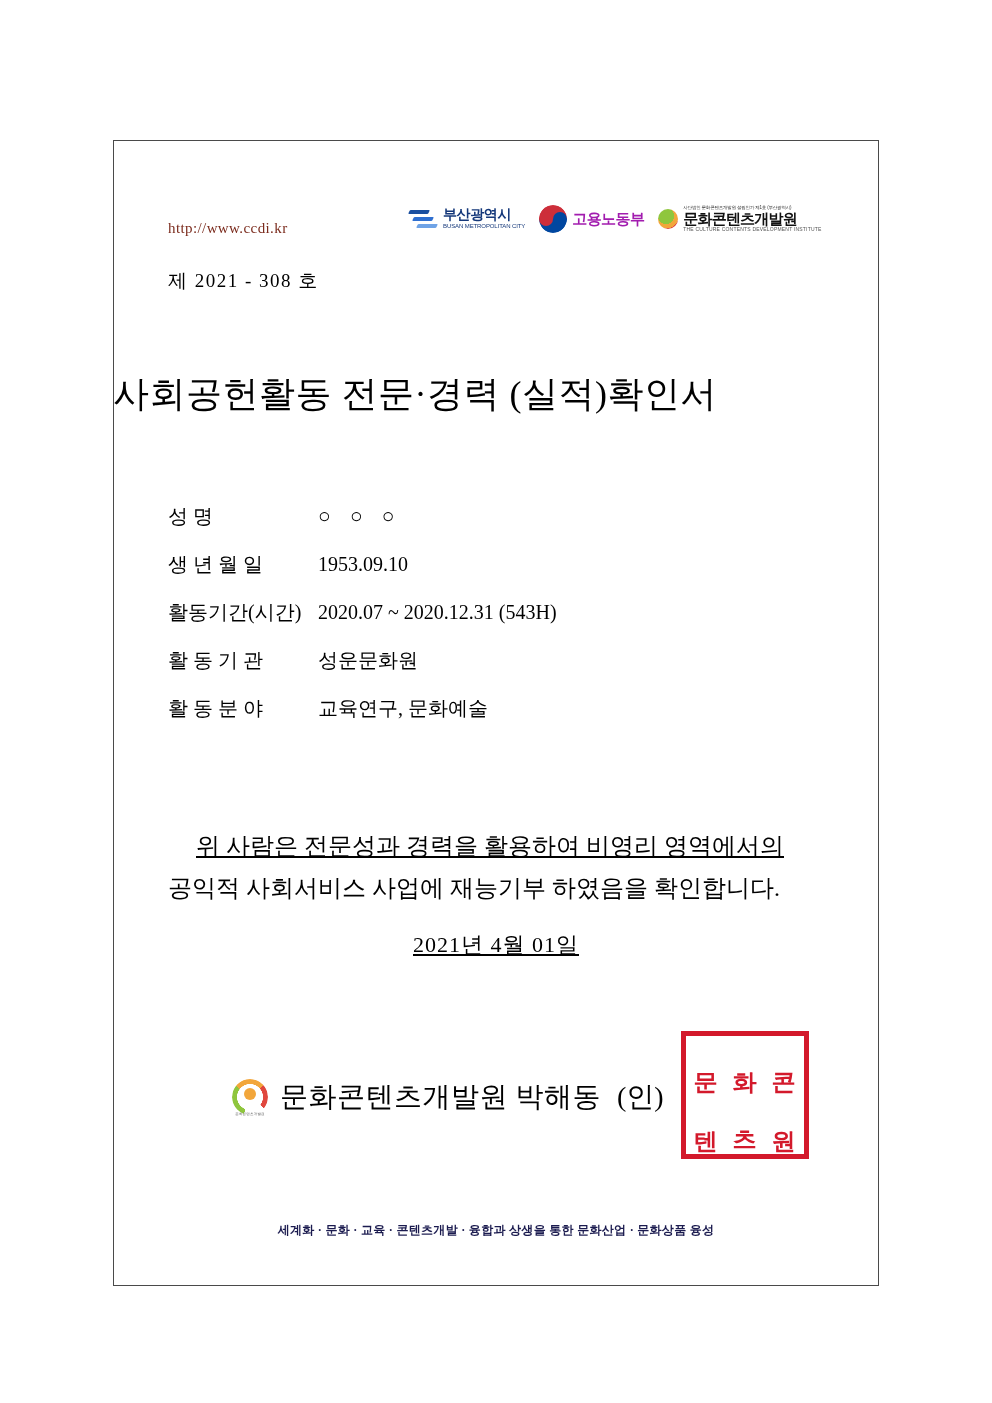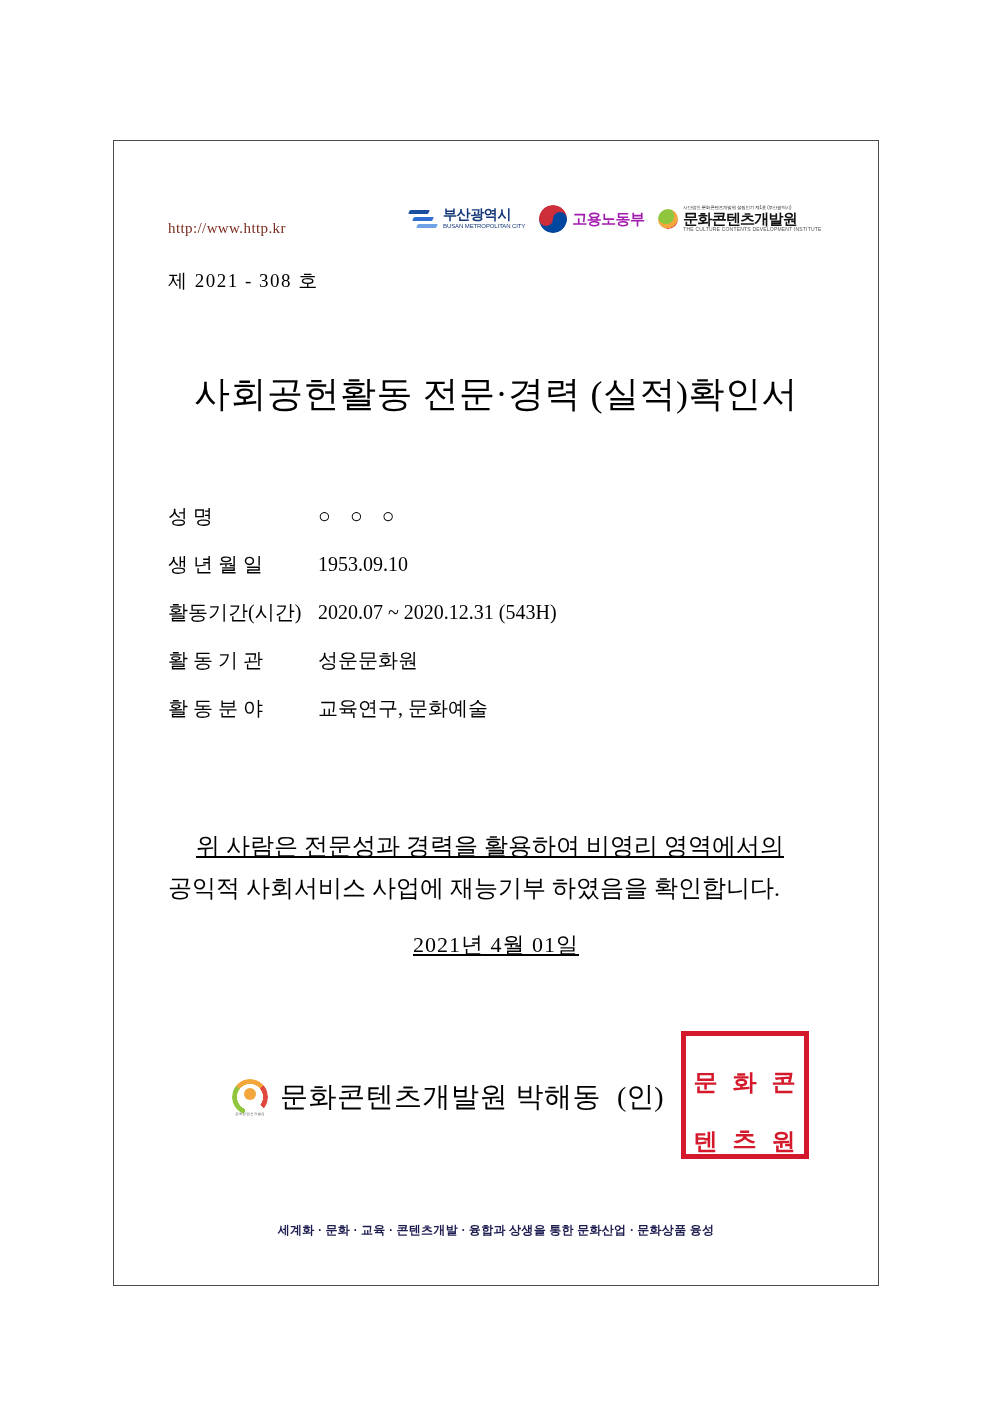--- a/index.html
+++ b/index.html
@@ -151,21 +151,20 @@
     font-size: 19px;
     letter-spacing: 1.5px;
   }
 
   
   .title {
     position: absolute;
     left: 113px;
     top: 370px;
     width: 766px;
-    text-align: center;
     font-size: 36px;
     letter-spacing: 0.5px;
     white-space: nowrap;
   }
 
   
   .fields {
     position: absolute;
     left: 168px;
     top: 503px;
@@ -304,21 +303,21 @@
     white-space: nowrap;
   }
 </style>
 </head>
 <body>
 
 <div class="page">
 
   <div class="cert-border"></div>
 
-  <div class="url">http://www.http.kr</div>
+  <div class="url">http://www.ccdi.kr</div>
 
   <div class="logos">
 
     <div class="logo-item">
       <div class="busan-mark">
         <span class="b1"></span>
           <span class="b2"></span>
           <span class="b3"></span>
       </div>
       <div class="busan-text">

